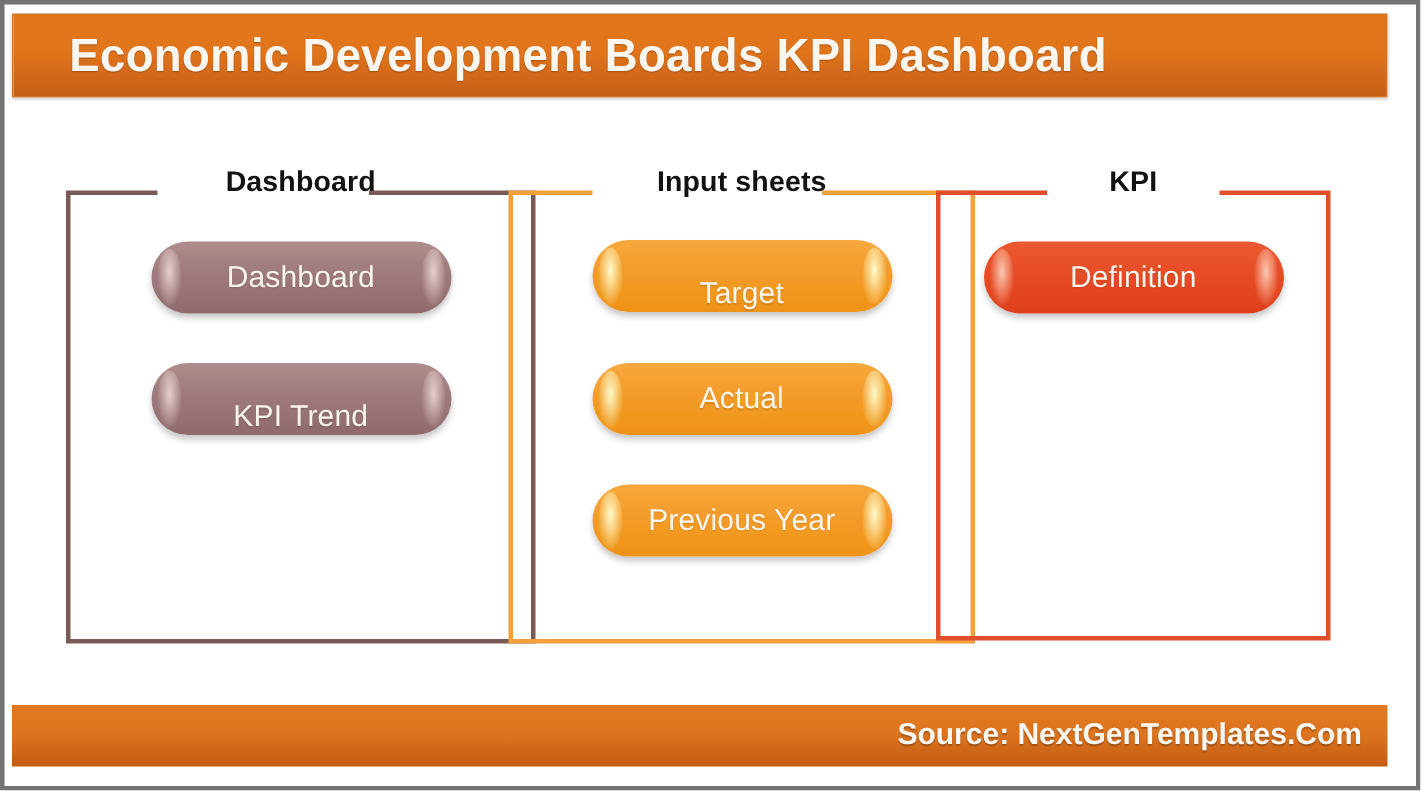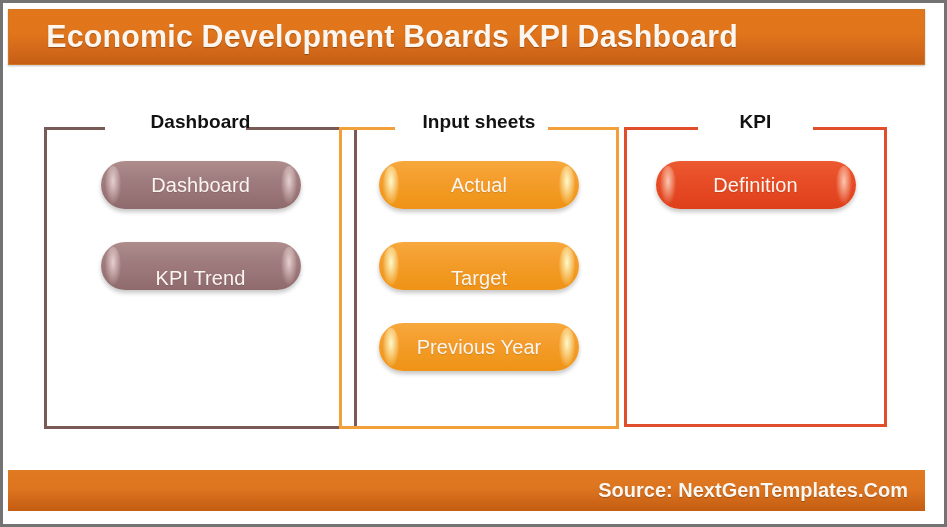--- a/index.html
+++ b/index.html
@@ -94,21 +94,21 @@
     flex-direction: column;
     align-items: center;
   }
 
   
   #panel-dashboard        { left: 41px;  top: 108px; width: 313px; height: 318px; }
   #panel-dashboard .panel-frame { border-color: #7a5a57; }
   #panel-dashboard .panel-gap   { left: 61px; width: 141px; }
 
   
-  #panel-inputs        { left: 336px; top: 108px; width: 280px; height: 318px; }
+  #panel-inputs        { left: 336px; top: 108px; width: 311px; height: 318px; }
   #panel-inputs .panel-frame { border-color: #f2a03a; }
   #panel-inputs .panel-gap   { left: 56px; width: 153px; }
 
   
   #panel-kpi        { left: 621px; top: 108px; width: 263px; height: 316px; }
   #panel-kpi .panel-frame { border-color: #e04e2c; }
   #panel-kpi .panel-gap   { left: 74px; width: 115px; }
 
   
   .pill {
@@ -218,25 +218,25 @@
         <span class="label">KPI Trend</span>
       </div>
     </div>
   </div>
 
   <div class="panel" id="panel-inputs">
     <div class="panel-frame"></div>
     <div class="panel-gap"></div>
     <div class="panel-title">Input sheets</div>
     <div class="panel-body">
+      <div class="pill pill-orange slot2">
+        <span class="label">Target</span>
+      </div>
       <div class="pill pill-orange slot">
         <span class="label">Actual</span>
-      </div>
-      <div class="pill pill-orange slot2">
-        <span class="label">Target</span>
       </div>
       <div class="pill pill-orange slot3">
         <span class="label">Previous Year</span>
       </div>
     </div>
   </div>
 
   <div class="panel" id="panel-kpi">
     <div class="panel-frame"></div>
     <div class="panel-gap"></div>

